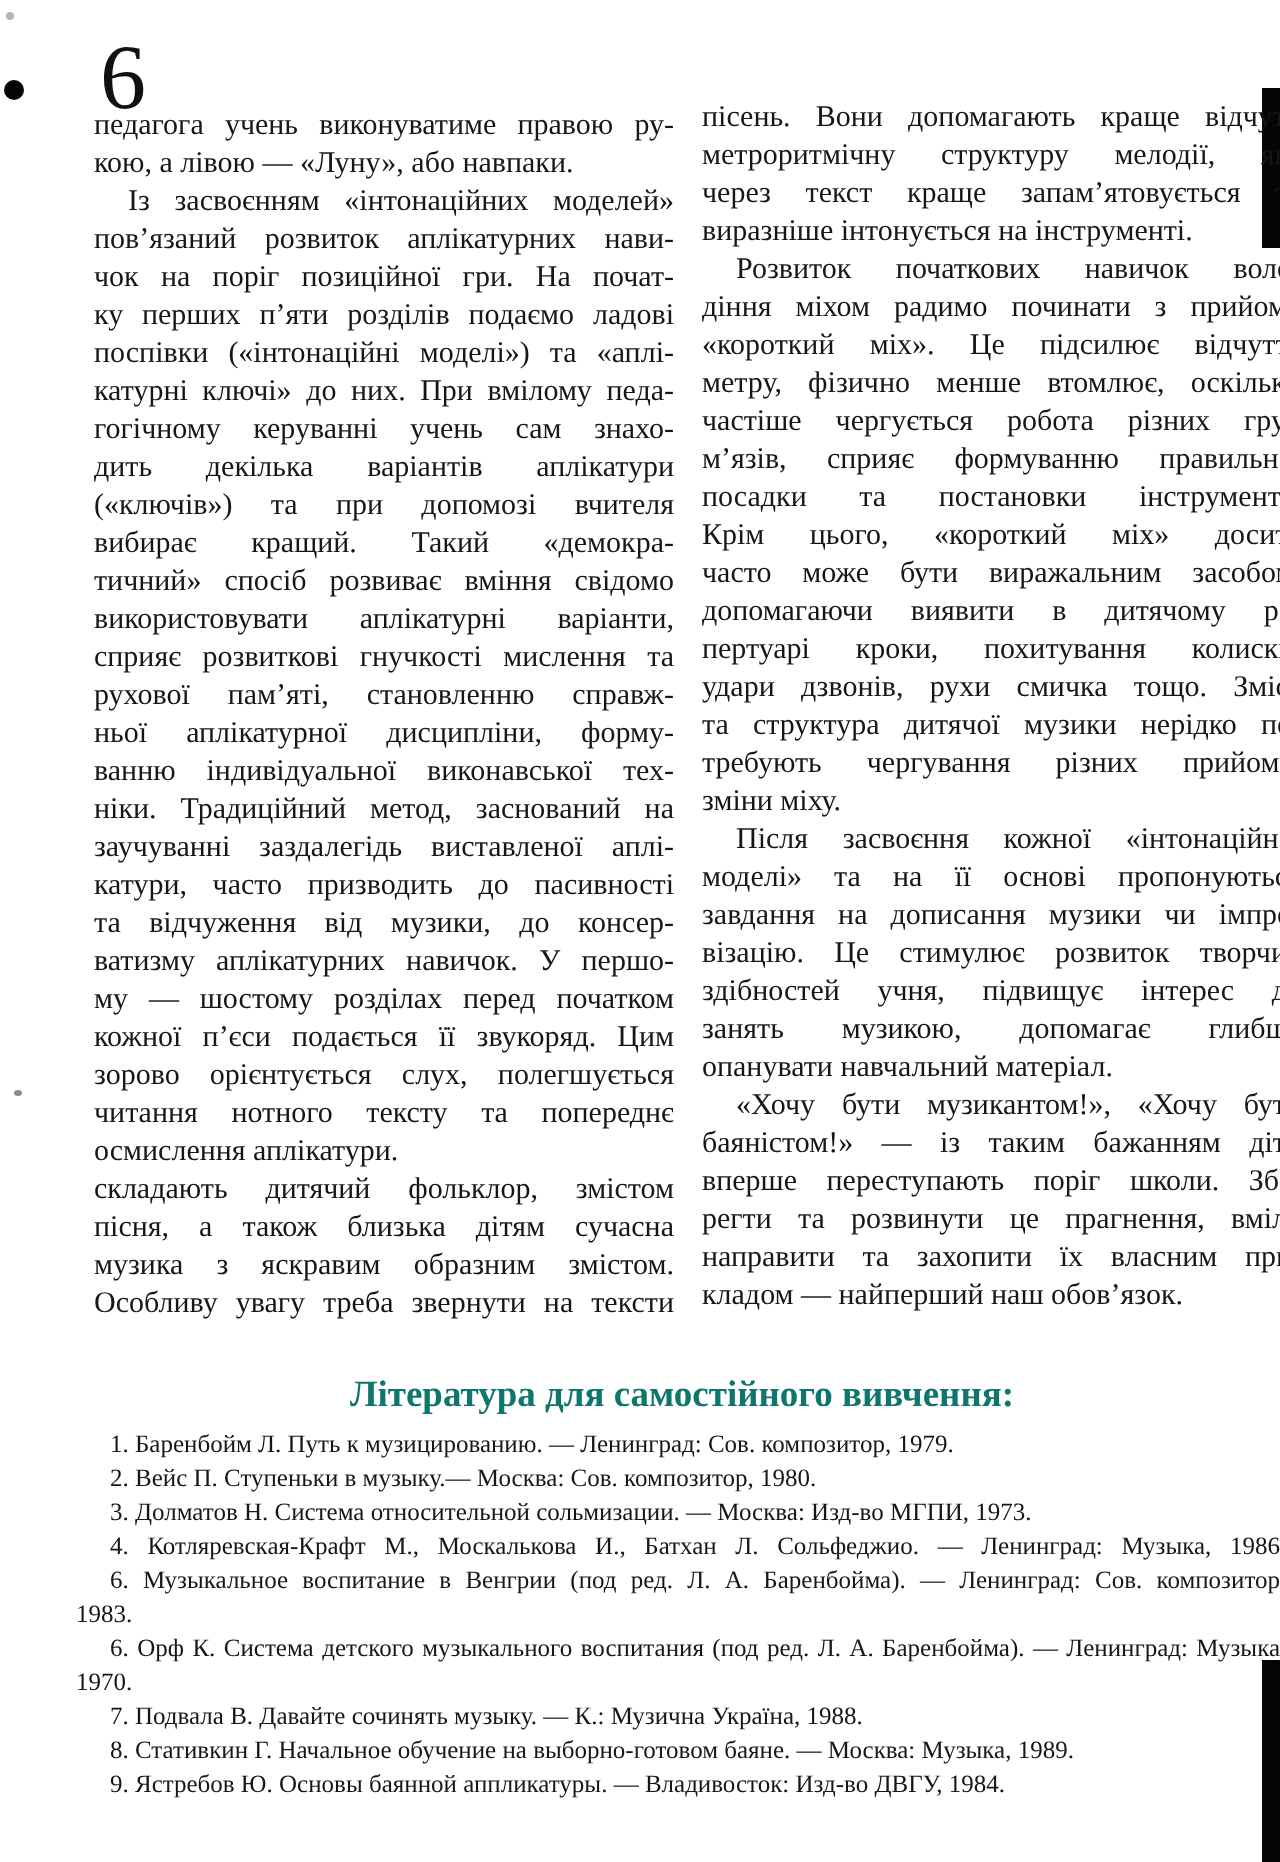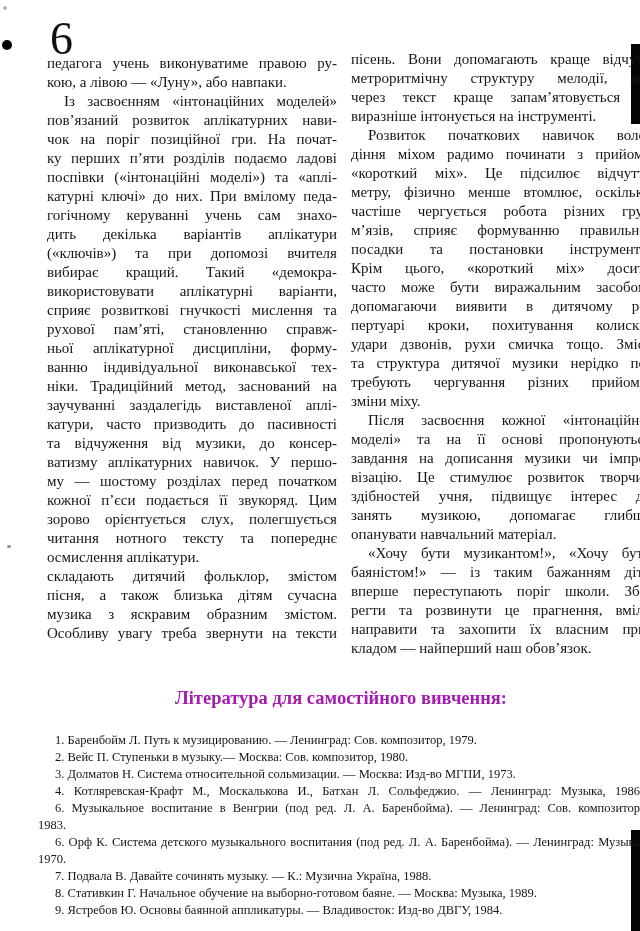--- a/index.html
+++ b/index.html
@@ -32,23 +32,23 @@
   .line.noj { text-align: right; text-align-last: left; }
   .line.ind { text-indent: 17px; }
 
   .bib { position: absolute; left: 38px; top: 687px; width: 602px; }
   .bib-heading {
     text-align: center;
     font-weight: bold;
     font-size: 18.5px;
     line-height: 22px;
     padding-left: 4px;
-    color: #a21caf;
+    color: #0f766e;
   }
-  .bib-items { margin-top: 23px; font-size: 12.5px; line-height: 17px; }
+  .bib-items { margin-top: 5px; font-size: 12.5px; line-height: 17px; }
   .bib-items .line { height: 17px; }
   .bib-items .line.ind { text-indent: 17px; }
 
   
   .artifact { position: absolute; background: #050505; }
   .dot-left { left: 2px; top: 40px; width: 10px; height: 10px; border-radius: 50%; }
   .bar-top-right { left: 631px; top: 44px; width: 9px; height: 80px; }
   .bar-bottom-right { left: 631px; top: 830px; width: 9px; height: 101px; }
   .speck-a { left: 3px; top: 6px; width: 4px; height: 4px; border-radius: 50%; background: #b5b5b5; }
   .speck-b { left: 7px; top: 545px; width: 4px; height: 3px; border-radius: 50%; background: #8a8a8a; }
@@ -72,20 +72,21 @@
       <div class="line ind">Із засвоєнням «інтонаційних моделей»</div>
       <div class="line">пов’язаний розвиток аплікатурних нави-</div>
       <div class="line">чок на поріг позиційної гри. На почат-</div>
       <div class="line">ку перших п’яти розділів подаємо ладові</div>
       <div class="line">поспівки («інтонаційні моделі») та «аплі-</div>
       <div class="line">катурні ключі» до них. При вмілому педа-</div>
       <div class="line">гогічному керуванні учень сам знахо-</div>
       <div class="line">дить декілька варіантів аплікатури</div>
       <div class="line">(«ключів») та при допомозі вчителя</div>
       <div class="line">вибирає кращий. Такий «демокра-</div>
+      <div class="line">тичний» спосіб розвиває вміння свідомо</div>
       <div class="line">використовувати аплікатурні варіанти,</div>
       <div class="line">сприяє розвиткові гнучкості мислення та</div>
       <div class="line">рухової пам’яті, становленню справж-</div>
       <div class="line">ньої аплікатурної дисципліни, форму-</div>
       <div class="line">ванню індивідуальної виконавської тех-</div>
       <div class="line">ніки. Традиційний метод, заснований на</div>
       <div class="line">заучуванні заздалегідь виставленої аплі-</div>
       <div class="line">катури, часто призводить до пасивності</div>
       <div class="line">та відчуження від музики, до консер-</div>
       <div class="line">ватизму аплікатурних навичок. У першо-</div>

